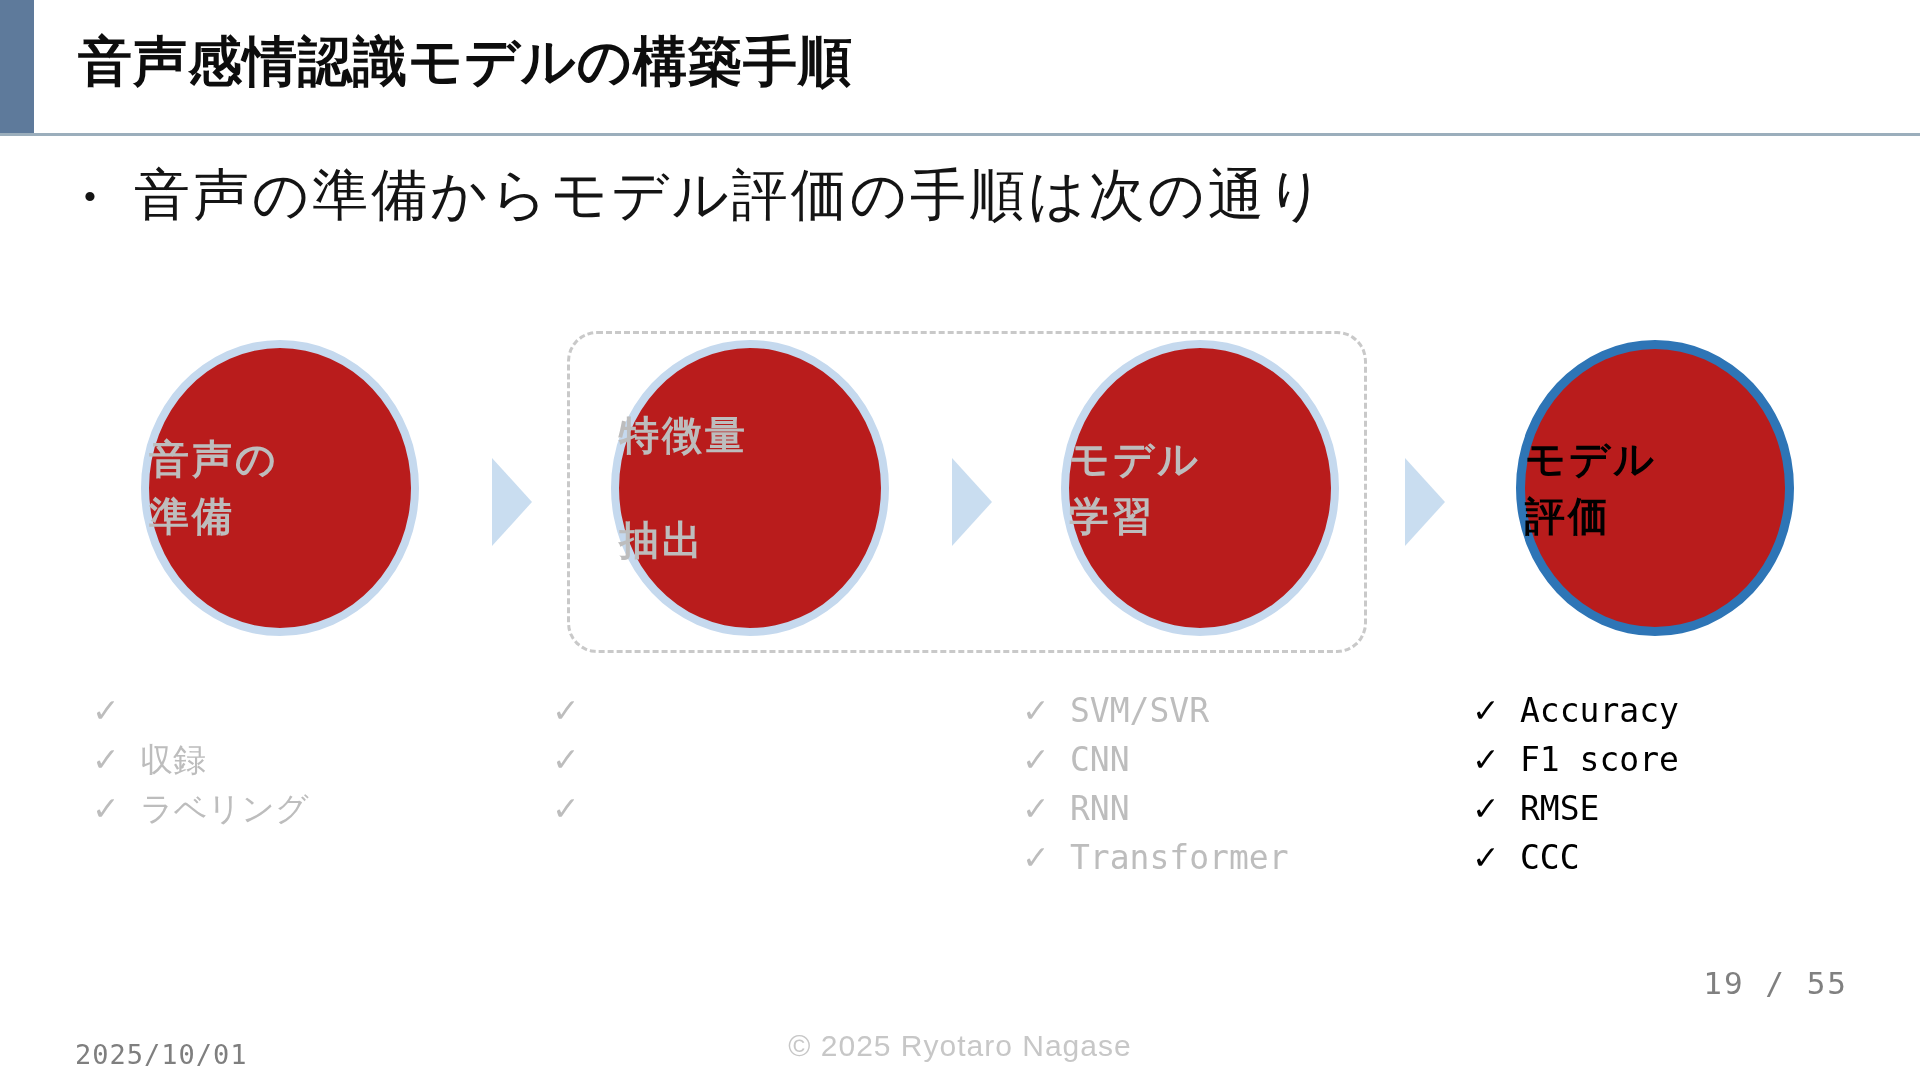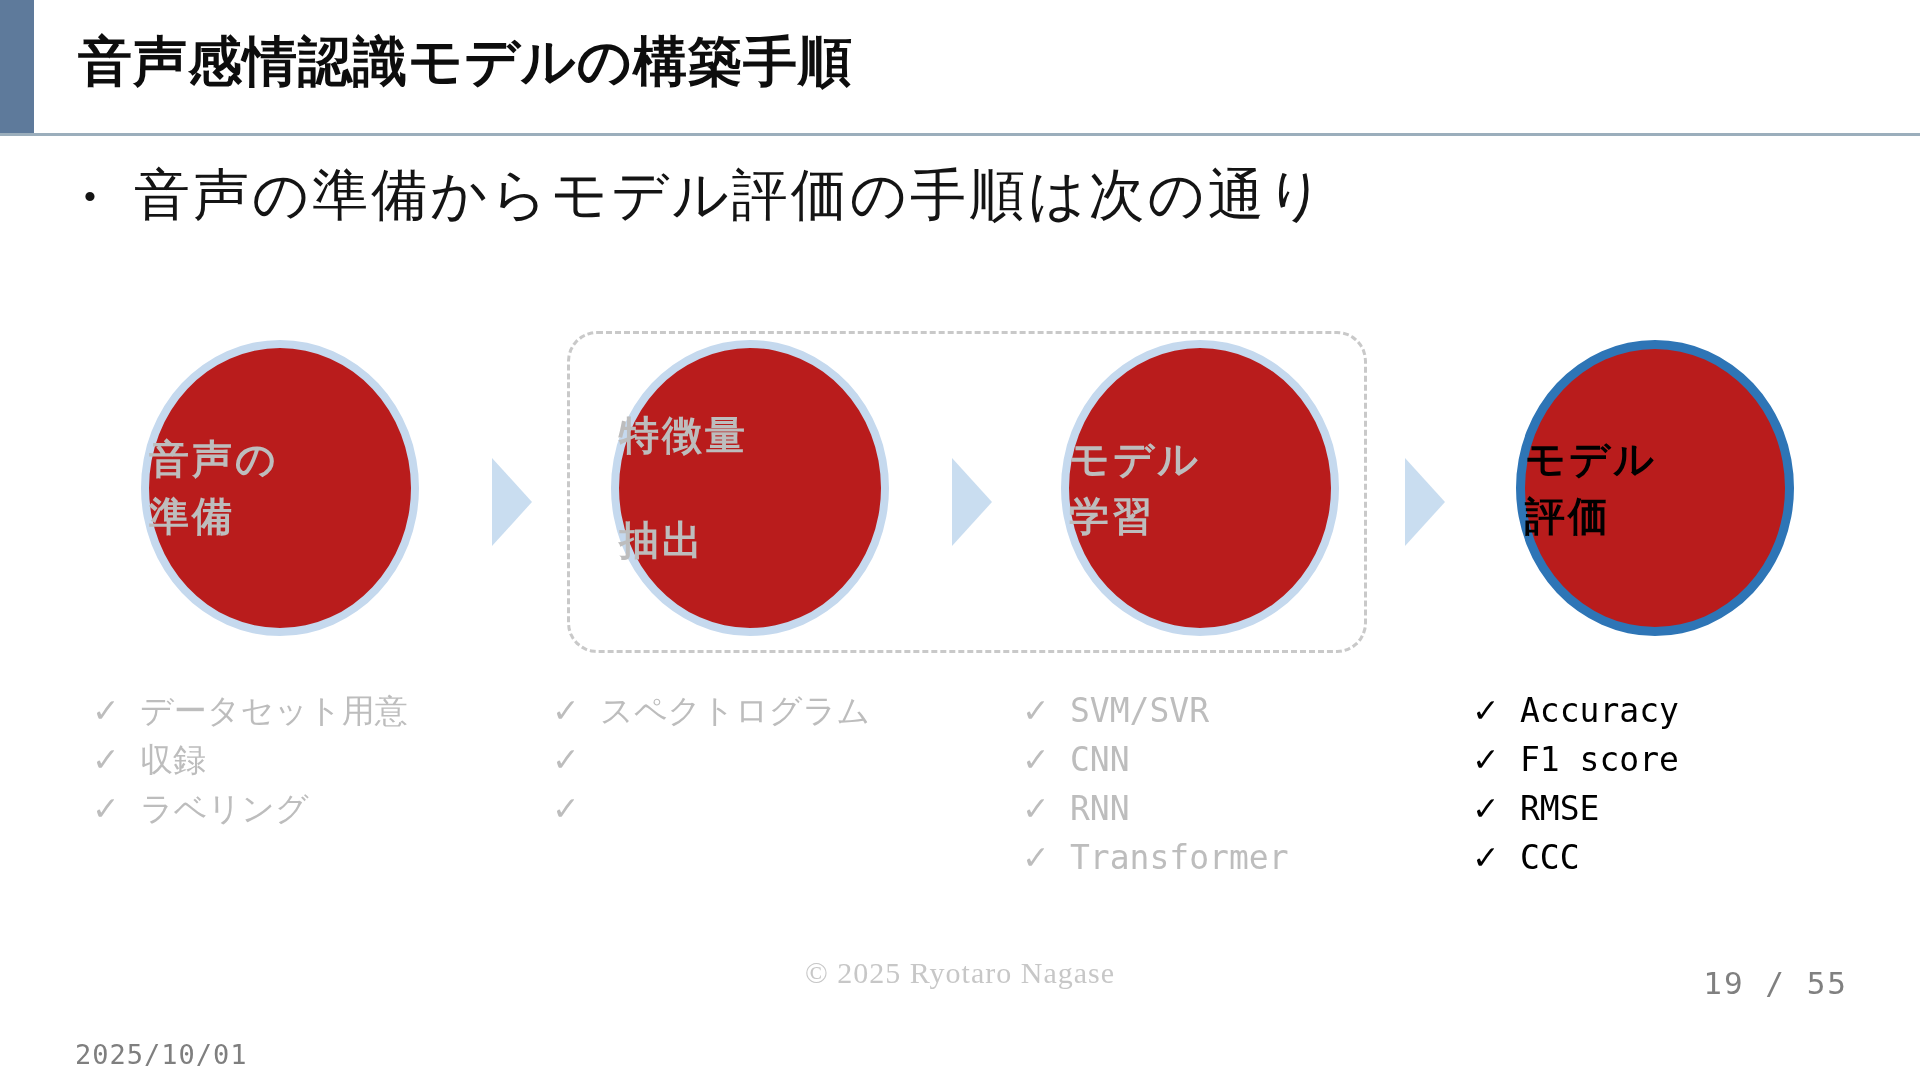--- a/index.html
+++ b/index.html
@@ -62,23 +62,23 @@
   .checklist.active{color:#000000;}
   .check-item{display:flex;white-space:nowrap;}
   .check-mark{width:34px;margin-right:14px;font-family:"DejaVu Sans",sans-serif;}
   .l1{left:92px;} .l2{left:552px;} .l3{left:1022px;} .l4{left:1472px;}
   
   .footer-date{
     position:absolute;left:75px;top:1039px;font-size:27px;color:var(--footer-gray);
     font-family:"DejaVu Sans Mono","Liberation Mono",monospace;letter-spacing:1px;
   }
   .footer-copyright{
-    position:absolute;left:0;top:956px;width:1920px;text-align:center;
+    position:absolute;left:0;top:1029px;width:1920px;text-align:center;
     font-size:30px;color:var(--copyright-gray);
-    font-family:Liberation Serif, serif;letter-spacing:1px;
+    font-family:Liberation Sans, sans-serif;letter-spacing:1px;
   }
   .footer-page{
     position:absolute;right:72px;top:965px;font-size:31px;color:#808080;
     font-family:"DejaVu Sans Mono","Liberation Mono",monospace;letter-spacing:2px;
   }
 </style>
 </head>
 <body>
 
 <div class="slide">
@@ -111,36 +111,34 @@
     <span class="lbl">評価</span>
   </div>
 
   <div class="flow-arrow a1"></div>
   <div class="flow-arrow a2"></div>
   <div class="flow-arrow a3"></div>
 
   <div class="checklist l1">
     <div class="check-item">
       <span class="check-mark">✓</span>
-      <span>データセット用意</span>
     </div>
     <div class="check-item">
       <span class="check-mark">✓</span>
       <span>収録</span>
     </div>
     <div class="check-item">
       <span class="check-mark">✓</span>
       <span>ラベリング</span>
     </div>
   </div>
 
   <div class="checklist l2">
     <div class="check-item">
       <span class="check-mark">✓</span>
-      <span>スペクトログラム</span>
     </div>
     <div class="check-item">
       <span class="check-mark">✓</span>
     </div>
     <div class="check-item">
       <span class="check-mark">✓</span>
     </div>
   </div>
 
   <div class="checklist l3">

